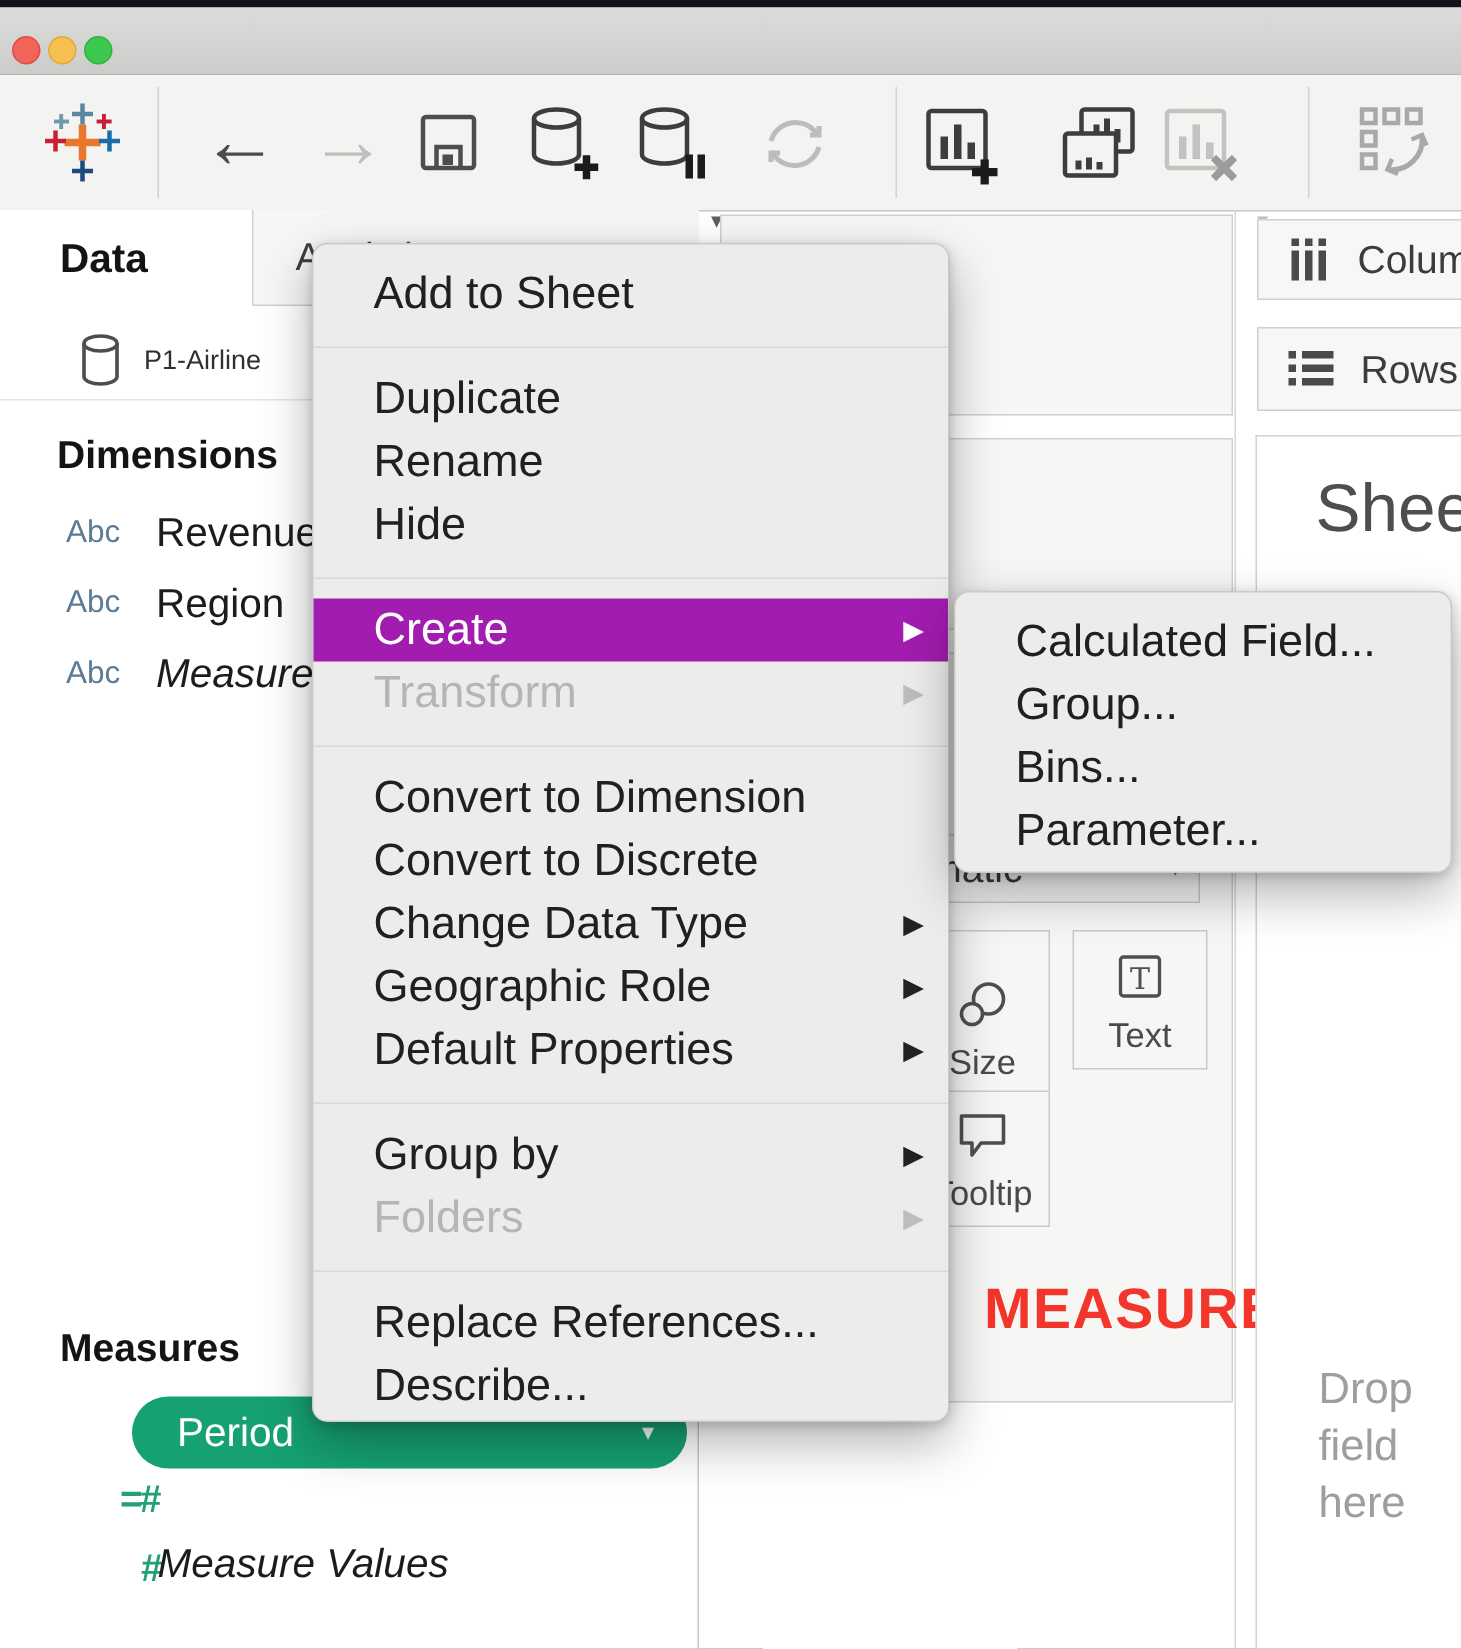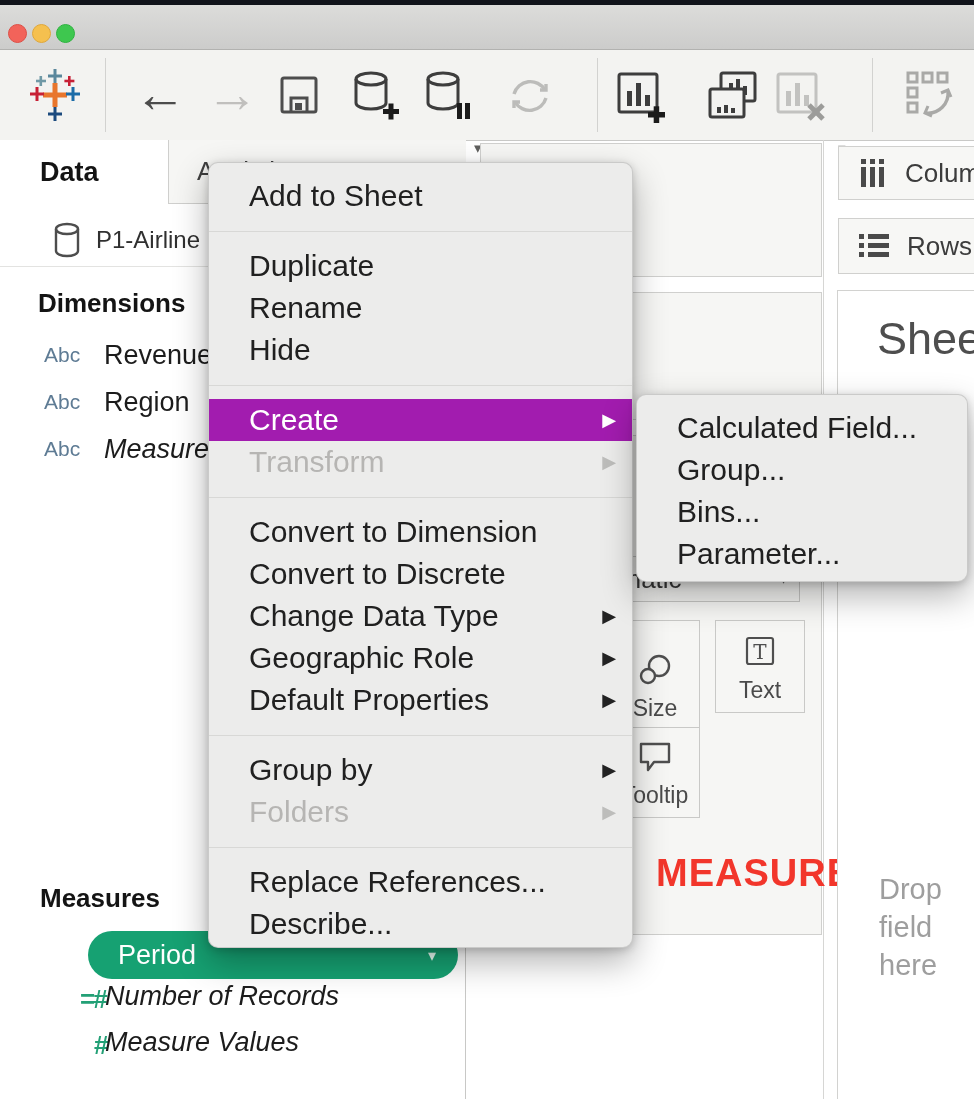--- a/index.html
+++ b/index.html
@@ -29,21 +29,21 @@
   .glyph-arrow{font-size:52px;line-height:1;font-weight:400;}
 
   
   .sidebar{left:0;top:140px;width:466px;height:959px;background:#ffffff;border-right:1px solid #c8c8c6;box-sizing:border-box;}
   .tab-analytics{left:168px;top:140px;width:298px;height:64px;background:#f6f6f4;
     border-left:1px solid #cfcfcd;border-bottom:1px solid #cfcfcd;box-sizing:border-box;
     display:flex;align-items:center;}
   .tab-analytics span{margin-left:28px;font-size:26px;color:#3f3f3f;}
   .tab-data-label{left:40px;top:140px;height:64px;display:flex;align-items:center;font-size:27px;font-weight:bold;color:#141414;}
   .ds-row{left:0;top:215px;width:466px;height:50px;display:flex;align-items:center;}
-  .ds-row .lbl{font-size:24px;color:#303030;}
+  .ds-row .lbl{font-size:18px;color:#303030;}
   .hline{height:1px;background:#e3e3e1;}
   .sec-head{font-size:26px;font-weight:bold;color:#141414;}
   .field-row{position:absolute;left:0;width:466px;height:46px;display:flex;align-items:center;}
   .abc{width:60px;margin-left:44px;font-size:21px;color:#5e7b94;flex:none;}
   .num{width:60px;margin-left:40px;font-size:26px;font-weight:bold;color:#23a076;flex:none;letter-spacing:-2px;}
   .fname{font-size:27px;color:#1c1c1c;white-space:nowrap;}
   .it{font-style:italic;}
   .pill{left:88px;top:931px;width:370px;height:48px;border-radius:24px;background:#16a172;
     display:flex;align-items:center;color:#fff;}
   .pill .plabel{margin-left:30px;font-size:27px;}
@@ -61,21 +61,21 @@
     display:flex;flex-direction:column;align-items:center;justify-content:flex-end;padding-bottom:8px;}
   .mark-btn .mlabel{font-size:23px;color:#4a4a4a;margin-top:8px;white-space:nowrap;}
   .annotation{font-size:38px;font-weight:bold;color:#f2362b;letter-spacing:1px;white-space:nowrap;}
 
   
   .shelf{background:#f7f7f5;border:1px solid #d0d0ce;box-sizing:border-box;display:flex;align-items:center;overflow:hidden;}
   .shelf .slabel{font-size:26px;color:#3c3c3c;margin-left:16px;white-space:nowrap;}
   .sheet-area{left:837px;top:290px;width:137px;height:809px;background:#ffffff;
     border-top:1px solid #d2d2d0;border-left:1px solid #d2d2d0;box-sizing:border-box;overflow:hidden;}
   .sheet-title{position:absolute;left:39px;top:22px;font-size:45px;color:#4e4e4e;white-space:nowrap;}
-  .drop-hint{position:absolute;left:41px;top:579px;width:76px;font-size:29px;line-height:38px;color:#9e9e9e;}
+  .drop-hint{position:absolute;left:41px;top:616px;width:76px;font-size:29px;line-height:38px;color:#9e9e9e;}
 
   
   .menu{background:#ececeb;border:1px solid rgba(0,0,0,.14);border-radius:10px;
     box-shadow:0 14px 34px rgba(0,0,0,.30),0 2px 8px rgba(0,0,0,.18);
     box-sizing:border-box;z-index:50;}
   .menu-main{left:208px;top:162px;width:425px;height:786px;padding:12px 0 4px 0;}
   .menu-sub{left:636px;top:394px;width:332px;height:188px;padding:12px 0 8px 0;z-index:51;}
   .mi{position:relative;height:42px;display:flex;align-items:center;font-size:30px;color:#202020;}
   .mi .mi-label{margin-left:40px;white-space:nowrap;}
   .mi .arrow{position:absolute;right:16px;font-size:18px;color:#222;}
@@ -285,23 +285,20 @@
       <span class="abc">Abc</span>
       <span class="fname it">Measure Names</span>
     </div>
 
     <div class="abs sec-head" style="left:40px;top:743px;">Measures</div>
 
     <div class="abs num" style="left:54px;top:798px;width:40px;">#</div>
     <div class="abs num" style="left:40px;top:844px;width:54px;">=#</div>
     <div class="abs num" style="left:54px;top:890px;width:40px;">#</div>
 
-    <div class="field-row" style="top:833px;left:105px;width:360px;">
-      <span class="fname it">Number of Records</span>
-    </div>
     <div class="field-row" style="top:879px;left:105px;width:360px;">
       <span class="fname it">Measure Values</span>
     </div>
   </div>
 
   <div class="abs pill">
     <span class="plabel">Period</span>
     <span class="pcaret">▾</span>
   </div>
 

